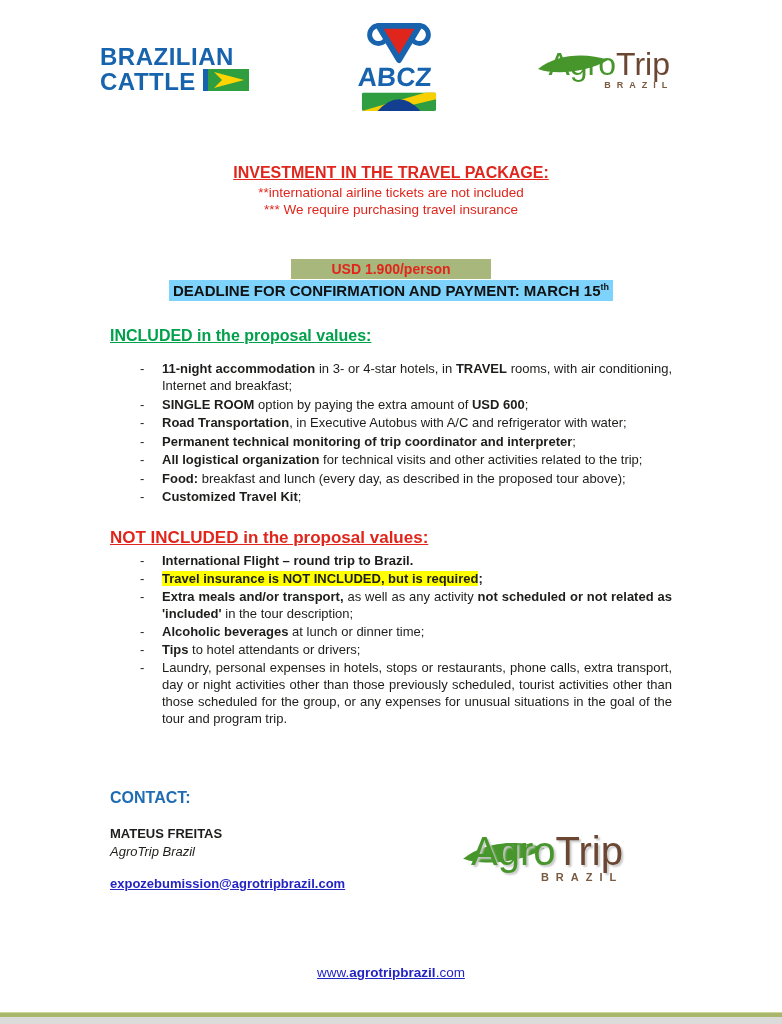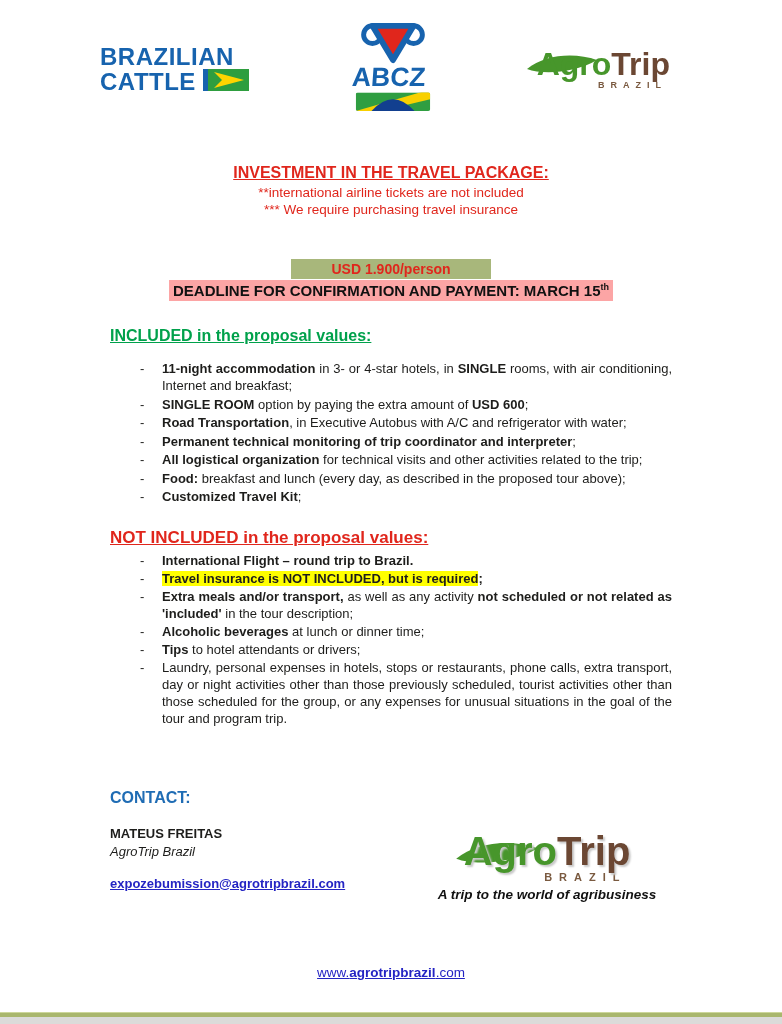--- a/index.html
+++ b/index.html
@@ -18,41 +18,41 @@
     display:flex;justify-content:space-between;align-items:center;
     padding:28px 112px 0 100px;height:82px;
   }
   .bc-logo{display:flex;flex-direction:column;line-height:25px;}
   .bc-line{font-weight:bold;font-size:24px;color:#1763ae;letter-spacing:.5px;display:flex;align-items:center;}
   .bc-flag{margin-left:7px;display:inline-block;}
   .abcz-logo{display:block;margin-top:-6px;}
   .agrotrip{position:relative;display:inline-block;line-height:1;}
   .agro-row{position:relative;white-space:nowrap;}
   .agro-leaf{position:absolute;left:-12px;bottom:4px;z-index:0;}
-  .agro-word{position:relative;z-index:1;font-weight:bold;}
+  .agro-word{position:relative;z-index:1;font-weight:normal;}
   .agro-g{color:#47962b;}
   .agro-t{color:#6b4733;}
   .agro-sub{font-size:9px;font-weight:bold;color:#7a5a40;letter-spacing:6px;margin:1px 0 0 46%;}
   .agrotrip.small .agro-word{font-size:32px;}
   .agrotrip.big .agro-word{font-size:40px;text-shadow:2px 2px 2px #c9c9c9;}
   .agrotrip.big .agro-sub{font-size:11px;letter-spacing:7px;}
 
   
   .investment{margin-top:54px;text-align:center;color:#e0261c;font-size:13.5px;line-height:17.5px;}
   .inv-title{font-weight:bold;text-decoration:underline;font-size:16px;margin-bottom:2px;}
 
   
   .price-row{margin-top:40px;text-align:center;}
   .price-band{
     display:inline-block;width:200px;padding:2px 0;
     background:#a8b77b;color:#e0261c;font-weight:bold;font-size:14px;
   }
   .deadline-row{text-align:center;margin-top:1px;}
   .deadline{
-    display:inline-block;background:#fca5a5;color:#111111;
+    display:inline-block;background:#7dd3fc;color:#111111;
     font-weight:bold;font-size:15px;padding:2px 4px;
   }
   .deadline sup{font-size:9px;}
 
   
   .section{margin-left:110px;margin-right:110px;}
   .sec-heading{font-weight:bold;text-decoration:underline;}
   .included-h{color:#00a14b;font-size:16px;margin-top:26px;}
   .notincluded-h{color:#e0261c;font-size:17px;margin-top:22px;}
   .list{margin-top:15px;}
@@ -139,21 +139,21 @@
 </div>
 <div class="deadline-row">
   <span class="deadline"><span>DEADLINE FOR CONFIRMATION AND PAYMENT: MARCH 15</span><sup>th</sup></span>
 </div>
 
 <div class="section">
   <div class="sec-heading included-h">INCLUDED in the proposal values:</div>
   <div class="list">
       <div class="li">
         <span class="dash">-</span>
-        <span class="li-body"><span class="b">11-night accommodation</span><span> in 3- or 4-star hotels, in </span><span class="b">SINGLE</span><span> rooms, with air conditioning, Internet and breakfast;</span></span>
+        <span class="li-body"><span class="b">11-night accommodation</span><span> in 3- or 4-star hotels, in </span><span class="b">TRAVEL</span><span> rooms, with air conditioning, Internet and breakfast;</span></span>
       </div>
       <div class="li">
         <span class="dash">-</span>
         <span class="li-body"><span class="b">SINGLE ROOM</span><span> option by paying the extra amount of </span><span class="b">USD 600</span><span>;</span></span>
       </div>
       <div class="li">
         <span class="dash">-</span>
         <span class="li-body"><span class="b">Road Transportation</span><span>, in Executive Autobus with A/C and refrigerator with water;</span></span>
       </div>
       <div class="li">
@@ -215,21 +215,20 @@
   <div class="contact-right">
     <div class="agrotrip big">
       <div class="agro-row">
         <svg class="agro-leaf" width="90" height="28" viewBox="0 0 74 24">
           <path d="M2,17 C20,2 50,0 72,8 C50,21 18,23 2,17 Z" fill="#47962b"></path>
         </svg>
         <span class="agro-word agro-g">Agro</span><span class="agro-word agro-t">Trip</span>
       </div>
       <div class="agro-sub">BRAZIL</div>
     </div>
-    <div class="tagline">A trip to the world of agribusiness</div>
   </div>
 </div>
 
 <div class="footer-link-row">
   <a class="footer-link"><span>www.</span><span class="b">agrotripbrazil</span><span>.com</span></a>
 </div>
 
 <div class="page-bottom">
   <div class="olive-line"></div>
   <div class="gray-strip"></div>

